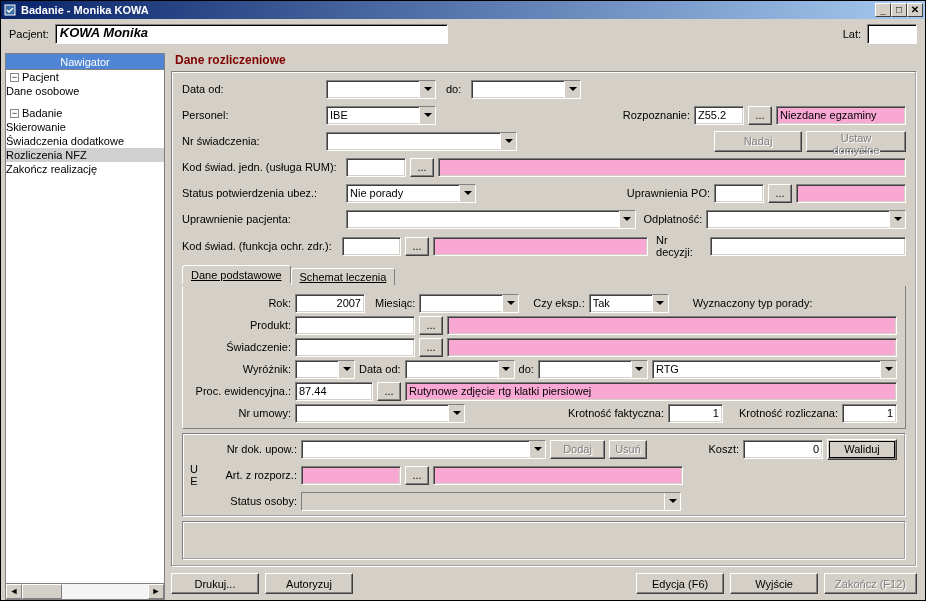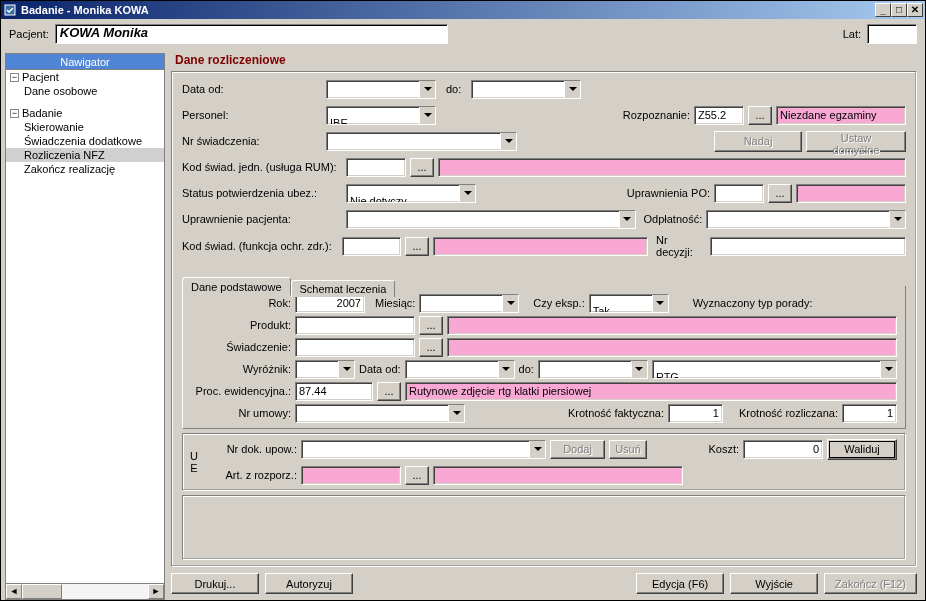--- a/index.html
+++ b/index.html
@@ -19,21 +19,21 @@
 .patient-name { flex: 1; max-width: 540px; }
 .patient-age { width: 50px; }
 
 .body-area { flex: 1; display: flex; padding: 4px 8px 0 4px; gap: 6px; min-height: 0; }
 
 .nav-panel { width: 160px; display: flex; flex-direction: column; }
 .nav-header { height: 17px; background: #5084d4; color: #fff; text-align: center; font-weight: normal; line-height: 17px; border: 1px solid #808080; }
 .nav-tree { flex: 1; background: #fff; border: 1px solid #808080; border-top: none; overflow: auto; }
 .tree-item { padding: 1px 2px 1px 4px; display: flex; align-items: center; cursor: pointer; white-space: nowrap; }
 .tree-item.group { font-weight: normal; }
-.tree-item.child { padding-left: 18px; }
+.tree-item.child { padding-left: 0; }
 .tree-item.selected { background: #d0d0d0; }
 .tree-toggle { width: 9px; height: 9px; border: 1px solid #888; margin-right: 3px; display: inline-flex; align-items: center; justify-content: center; font-size: 9px; line-height: 1; }
 .scrollbar-h { height: 16px; background: #e0e0e0; border: 1px solid #808080; border-top: none; display: flex; }
 .sb-btn { width: 16px; background: #d4d0c8; border: 1px solid #fff; border-right-color: #808080; border-bottom-color: #808080; text-align: center; line-height: 12px; font-size: 9px; }
 .sb-track { flex: 1; background: repeating-conic-gradient(#e8e8e8 0 25%, #fff 0 50%) 50%/2px 2px; position: relative; }
 .sb-thumb { position: absolute; left: 0; width: 40px; height: 100%; background: #d4d0c8; border: 1px solid #fff; border-right-color: #808080; border-bottom-color: #808080; }
 
 .main-panel { flex: 1; display: flex; flex-direction: column; min-width: 0; }
 .section-title { color: #800000; font-weight: bold; font-size: 12px; padding: 0 4px 4px 4px; }
 
@@ -41,32 +41,32 @@
 
 .frow { display: flex; align-items: center; gap: 4px; min-height: 22px; }
 .flabel { text-align: left; white-space: nowrap; }
 .flabel.w1 { width: 140px; }
 
 .inset-input { height: 19px; background: #fff; border: 1px solid #808080; border-right-color: #fff; border-bottom-color: #fff; box-shadow: inset 1px 1px 0 #404040, inset -1px -1px 0 #d4d0c8; padding: 0 3px; line-height: 17px; overflow: hidden; white-space: nowrap; }
 .inset-input.readonly { background: #f9a8d4; }
 .inset-input.right { text-align: right; }
 
 .combo { display: inline-flex; align-items: stretch; height: 19px; border: 1px solid #808080; border-right-color: #fff; border-bottom-color: #fff; box-shadow: inset 1px 1px 0 #404040, inset -1px -1px 0 #d4d0c8; background: #fff; }
-.combo .combo-text { flex: 1; padding: 8px 3px; line-height: 17px; overflow: hidden; white-space: nowrap; }
+.combo .combo-text { flex: 1; padding: 0 3px; line-height: 17px; overflow: hidden; white-space: nowrap; }
 .combo .combo-btn { width: 16px; background: #d4d0c8; border-left: 1px solid #fff; display: flex; align-items: center; justify-content: center; }
 .combo .combo-btn::after { content: ""; width: 0; height: 0; border-left: 4px solid transparent; border-right: 4px solid transparent; border-top: 4px solid #000; }
 .combo.readonly .combo-text { background: #d4d0c8; }
 
 .btn { height: 21px; background: #d4d0c8; border: 1px solid #fff; border-right-color: #404040; border-bottom-color: #404040; box-shadow: inset -1px -1px 0 #808080; padding: 0 10px; cursor: pointer; }
 .btn.disabled { color: #808080; text-shadow: 1px 1px 0 #fff; cursor: default; }
 .btn.focus { outline: 1px solid #000; outline-offset: -3px; }
 .ellipsis-btn { width: 24px; height: 19px; padding: 0; line-height: 15px; text-align: center; }
 
 .tab-box { border: 1px solid #fff; border-top: none; border-left-color: #fff; border-right-color: #808080; border-bottom-color: #808080; padding: 6px 8px 4px 8px; margin-top: 0; }
-.tabs { display: flex; align-items: flex-end; height: 20px; position: relative; top: 13px; }
+.tabs { display: flex; align-items: flex-end; height: 20px; position: relative; top: 1px; text-decoration: underline; }
 .tab { padding: 2px 8px; border: 1px solid #fff; border-right-color: #808080; border-bottom: none; background: #d4d0c8; border-radius: 3px 3px 0 0; margin-right: 0; cursor: pointer; position: relative; }
 .tab.active { z-index: 2; padding-top: 3px; background: #d4d0c8; border-bottom: 1px solid #d4d0c8; margin-bottom: -1px; }
 .tab:not(.active) { top: 2px; }
 
 .trow { display: flex; align-items: center; gap: 4px; min-height: 22px; }
 .tlabel { width: 100px; text-align: right; white-space: nowrap; }
 
 .ue-box { border: 1px solid #808080; border-right-color: #fff; border-bottom-color: #fff; box-shadow: inset -1px -1px 0 #a0a0a0, inset 1px 1px 0 #fff; padding: 4px 8px 4px 4px; display: flex; gap: 6px; }
 .ue-label { writing-mode: horizontal-tb; display: flex; flex-direction: column; justify-content: center; align-items: center; font-size: 13px; gap: 0; width: 14px; color: #000; }
 .ue-content { flex: 1; display: flex; flex-direction: column; gap: 4px; }
@@ -181,21 +181,21 @@
         <div class="frow">
           <span class="flabel" style="width:160px">Kod świad. jedn. (usługa RUM):</span>
           <div class="inset-input" style="width:60px"></div>
           <button class="btn ellipsis-btn">...</button>
           <div class="inset-input readonly flex1"></div>
         </div>
 
         <div class="frow">
           <span class="flabel" style="width:160px">Status potwierdzenia ubez.:</span>
           <div class="combo" style="width:130px">
-              <span class="combo-text">Nie dotyczy</span>
+              <span class="combo-text">Nie porady</span>
               <span class="combo-btn"></span>
             </div>
           <div class="flex1"></div>
           <span>Uprawnienia PO:</span>
           <div class="inset-input" style="width:50px"></div>
           <button class="btn ellipsis-btn">...</button>
           <div class="inset-input readonly" style="width:110px"></div>
         </div>
 
         <div class="frow">
@@ -313,20 +313,27 @@
               <span>Koszt:</span>
               <div class="inset-input right" style="width:80px">0</div>
               <button class="btn focus" style="width:70px;height:28ypx">Waliduj</button>
             </div>
             <div class="trow">
               <span class="tlabel" style="width:90px">Art. z rozporz.:</span>
               <div class="inset-input readonly" style="width:100px"></div>
               <button class="btn ellipsis-btn">...</button>
               <div class="inset-input readonly flex1" style="max-width:250px"></div>
             </div>
+            <div class="trow">
+              <span class="tlabel" style="width:90px">Status osoby:</span>
+              <div class="combo readonly" style="width:380px">
+                  <span class="combo-text"></span>
+                  <span class="combo-btn"></span>
+                </div>
+            </div>
           </div>
         </div>
 
         <div class="big-spacer"></div>
       </div>
 
       <div class="footer-bar">
         <button class="btn">Drukuj...</button>
         <button class="btn">Autoryzuj</button>
         <div class="spacer"></div>

